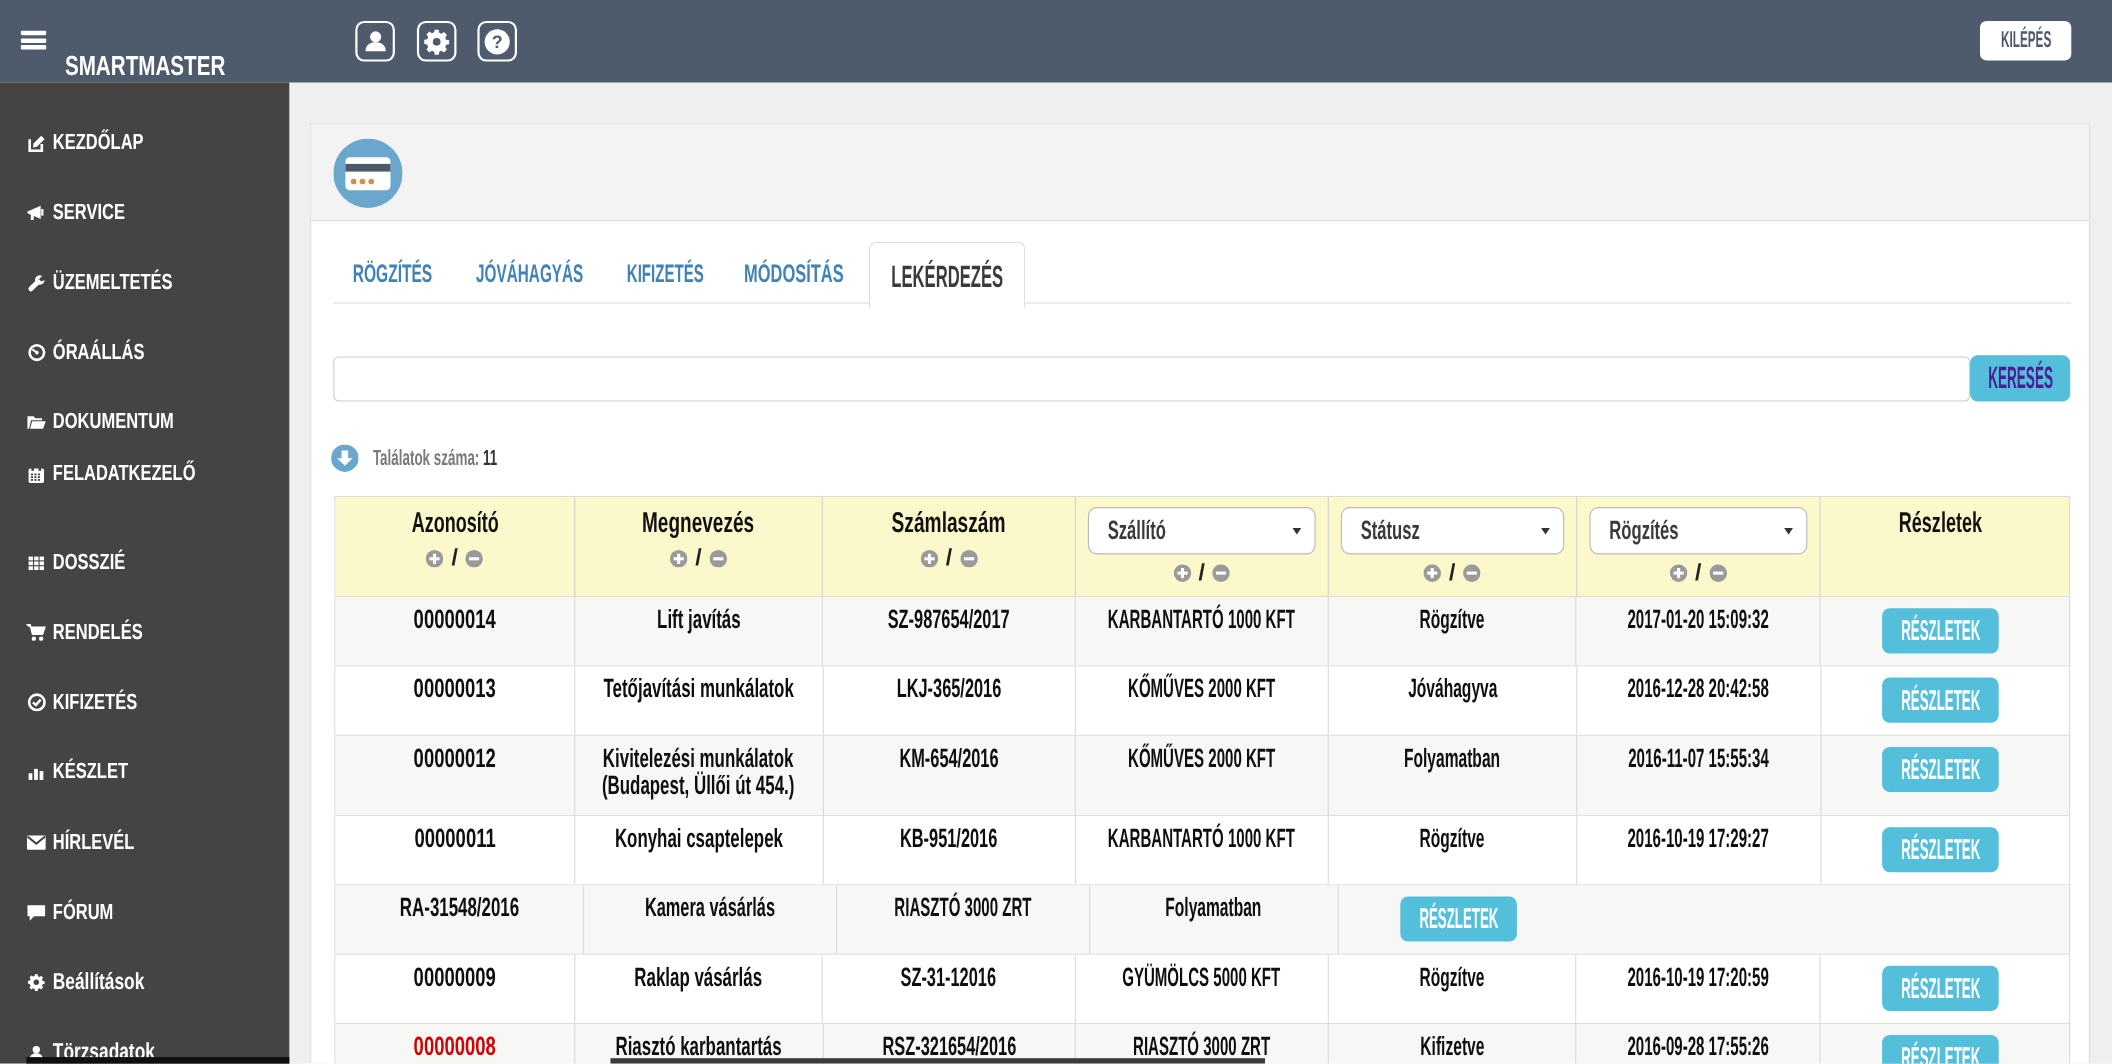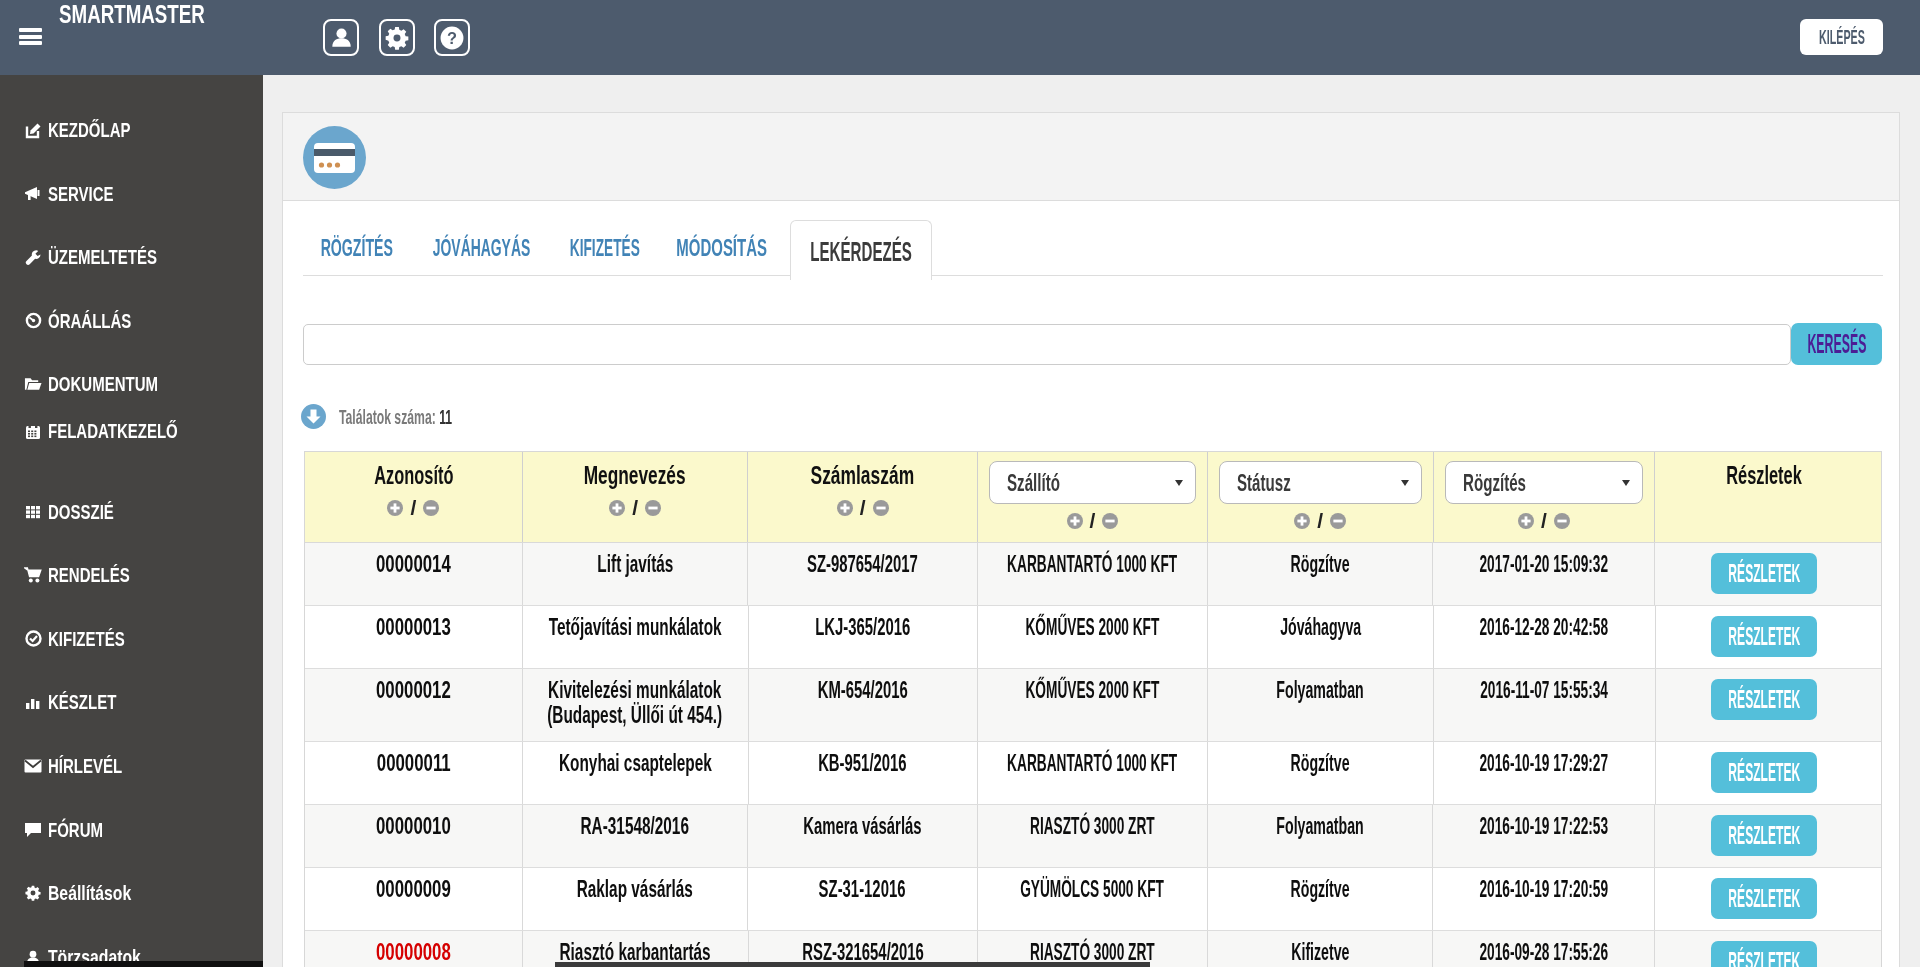--- a/index.html
+++ b/index.html
@@ -5,21 +5,21 @@
 *{box-sizing:border-box;margin:0;padding:0}
 html,body{width:1920px;height:967px;overflow:hidden}
 body{font-family:"Liberation Sans",sans-serif;font-weight:bold;background:#efefef;position:relative}
 .ab{position:absolute}
 .sx{display:inline-block;transform:scaleX(var(--s,.66));transform-origin:50% 50%;white-space:nowrap}
 .ol{transform-origin:0 50%}
 .ctr{display:flex;align-items:center;justify-content:center}
 
 #topbar{left:0;top:0;width:1920px;height:75px;background:#4d5b6d}
 #burger div{width:23px;height:4px;background:#fff;border-radius:1px;margin-bottom:2.6px}
-#brand{left:59px;top:0;height:75px;display:flex;align-items:flex-start;color:#fff;font-size:25px}
+#brand{left:59px;top:0;height:75px;display:flex;align-items:flex-end;color:#fff;font-size:25px}
 .tbtn{top:19px;width:36px;height:37px;border:2px solid #fff;border-radius:8px;color:#fff}
 #kilepes{left:1800px;top:19px;width:83px;height:36px;background:#fff;border-radius:6px;color:#4d5b6d;font-size:21px}
 
 #sidebar{left:0;top:75px;width:263px;height:892px;background:#454442}
 .mi{position:absolute;left:0;width:263px;height:40px;display:flex;align-items:center;color:#fff}
 .mi .mico{position:absolute;left:24px;top:50%;transform:translateY(-50%);width:18px;height:18px;display:flex;align-items:center;justify-content:center}
 .mi .ml{position:absolute;left:48px;top:50%;font-size:20px;transform:translateY(-50%) scaleX(var(--s,.75));transform-origin:0 50%}
 
 #card{left:282px;top:112px;width:1618px;height:855px;background:#fff;border:1px solid #dcdcdc;border-bottom:none}
 #cardhead{left:0;top:0;width:1616px;height:88px;background:#f3f3f3;border-bottom:1px solid #dcdcdc}
@@ -493,37 +493,31 @@
         <div class="cell c6">
           <span class="sx" style="--s:.57">2016-10-19 17:29:27</span>
         </div>
         <div class="cell c7">
           <div class="btn">
             <span class="sx" style="--s:.465">RÉSZLETEK</span>
           </div>
         </div>
       </div>
       <div class="trow drow odd" style="height:63px">
-        <div class="cell c1">
-          <span class="sx" style="--s:.70">00000010</span>
-        </div>
         <div class="cell c2">
           <div class="sx" style="--s:.64;text-align:center">RA-31548/2016</div>
         </div>
         <div class="cell c3">
           <span class="sx" style="--s:.62">Kamera vásárlás</span>
         </div>
         <div class="cell c4">
           <span class="sx" style="--s:.57">RIASZTÓ 3000 ZRT</span>
         </div>
         <div class="cell c5">
           <span class="sx" style="--s:.59">Folyamatban</span>
-        </div>
-        <div class="cell c6">
-          <span class="sx" style="--s:.57">2016-10-19 17:22:53</span>
         </div>
         <div class="cell c7">
           <div class="btn">
             <span class="sx" style="--s:.465">RÉSZLETEK</span>
           </div>
         </div>
       </div>
       <div class="trow drow even" style="height:63px">
         <div class="cell c1">
           <span class="sx" style="--s:.70">00000009</span>

